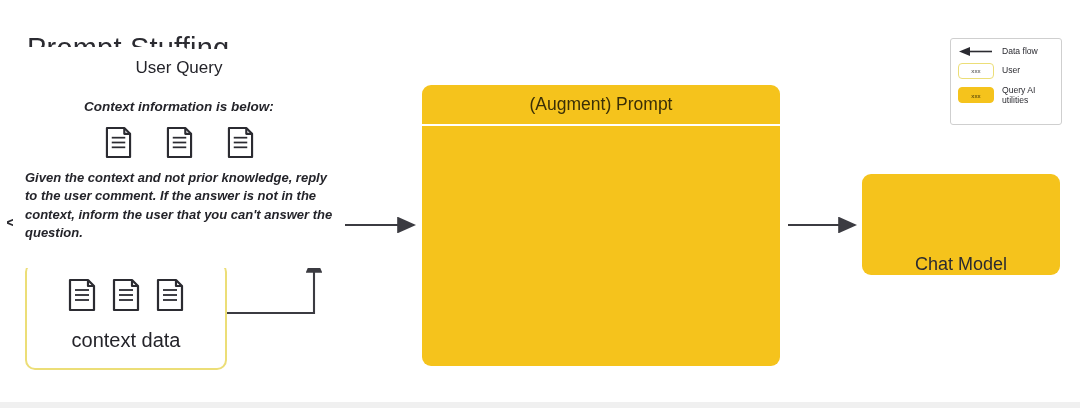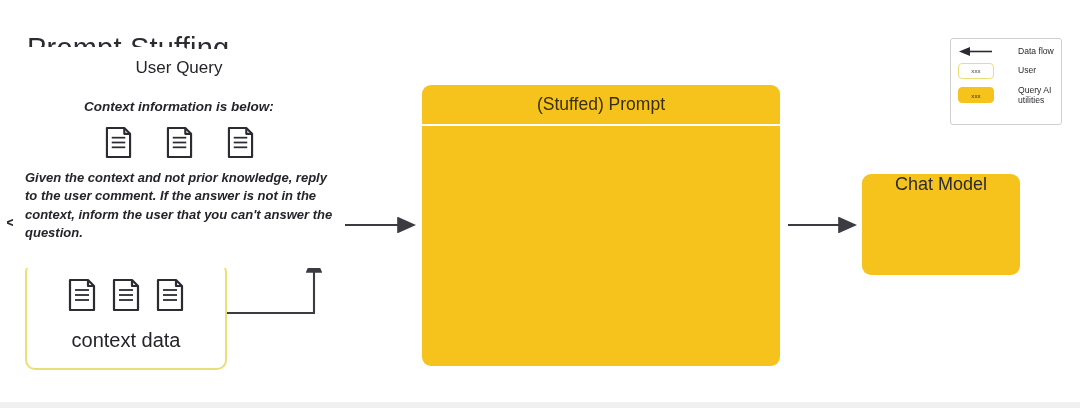--- a/index.html
+++ b/index.html
@@ -188,24 +188,24 @@
     font-weight: bold;
     color: #24242a;
     line-height: 1.42;
     text-align: left;
   }
 
   
   #chat-model-box {
     left: 862px;
     top: 174px;
-    width: 158px;
+    width: 198px;
     height: 101px;
     display: flex;
-    align-items: flex-start;
+    align-items: flex-end;
     justify-content: center;
   }
   #chat-model-label {
     font-size: 18px;
     color: #2b2b31;
   }
 
   
   #legend {
     position: absolute;
@@ -215,21 +215,21 @@
     height: 87px;
     background: #ffffff;
     border: 1px solid #cfcfcf;
     border-radius: 3px;
     box-sizing: border-box;
     padding: 7px 6px 0 6px;
   }
   .legend-row {
     display: flex;
     align-items: center;
-    gap: 23px;
+    gap: 7px;
     margin-bottom: 6px;
   }
   .legend-swatch {
     width: 38px;
     flex: 0 0 38px;
     display: flex;
     align-items: center;
     justify-content: center;
   }
   .legend-label {
@@ -314,21 +314,21 @@
         <line x1="7" y1="17" x2="21" y2="17" stroke="#2b2b31" stroke-width="1.8"></line>
         <line x1="7" y1="22" x2="21" y2="22" stroke="#2b2b31" stroke-width="1.8"></line>
       </svg>
     </div>
     <div id="context-data-label">context data</div>
   </div>
 
   <div id="plus-node">+</div>
 
   <div id="stuffed-box" class="yellow-box">
-    <div class="box-header">(Stuffed) Prompt</div>
+    <div class="box-header">(Augment) Prompt</div>
   </div>
   <div id="stuffed-user-query" class="inner-white">User Query</div>
   <div id="stuffed-body" class="inner-white">
     <div id="context-info-label">Context information is below:</div>
     <div id="stuffed-docs">
       <svg class="doc-icon" width="27" height="33" viewBox="0 0 28 34">
         <path d="M2 2 H20 L26 8 V32 H2 Z" fill="#ffffff" stroke="#2b2b31" stroke-width="2.2" stroke-linejoin="round"></path>
         <path d="M20 2 V8 H26" fill="none" stroke="#2b2b31" stroke-width="2.2" stroke-linejoin="round"></path>
         <line x1="7" y1="12" x2="21" y2="12" stroke="#2b2b31" stroke-width="1.8"></line>
         <line x1="7" y1="17" x2="21" y2="17" stroke="#2b2b31" stroke-width="1.8"></line>

